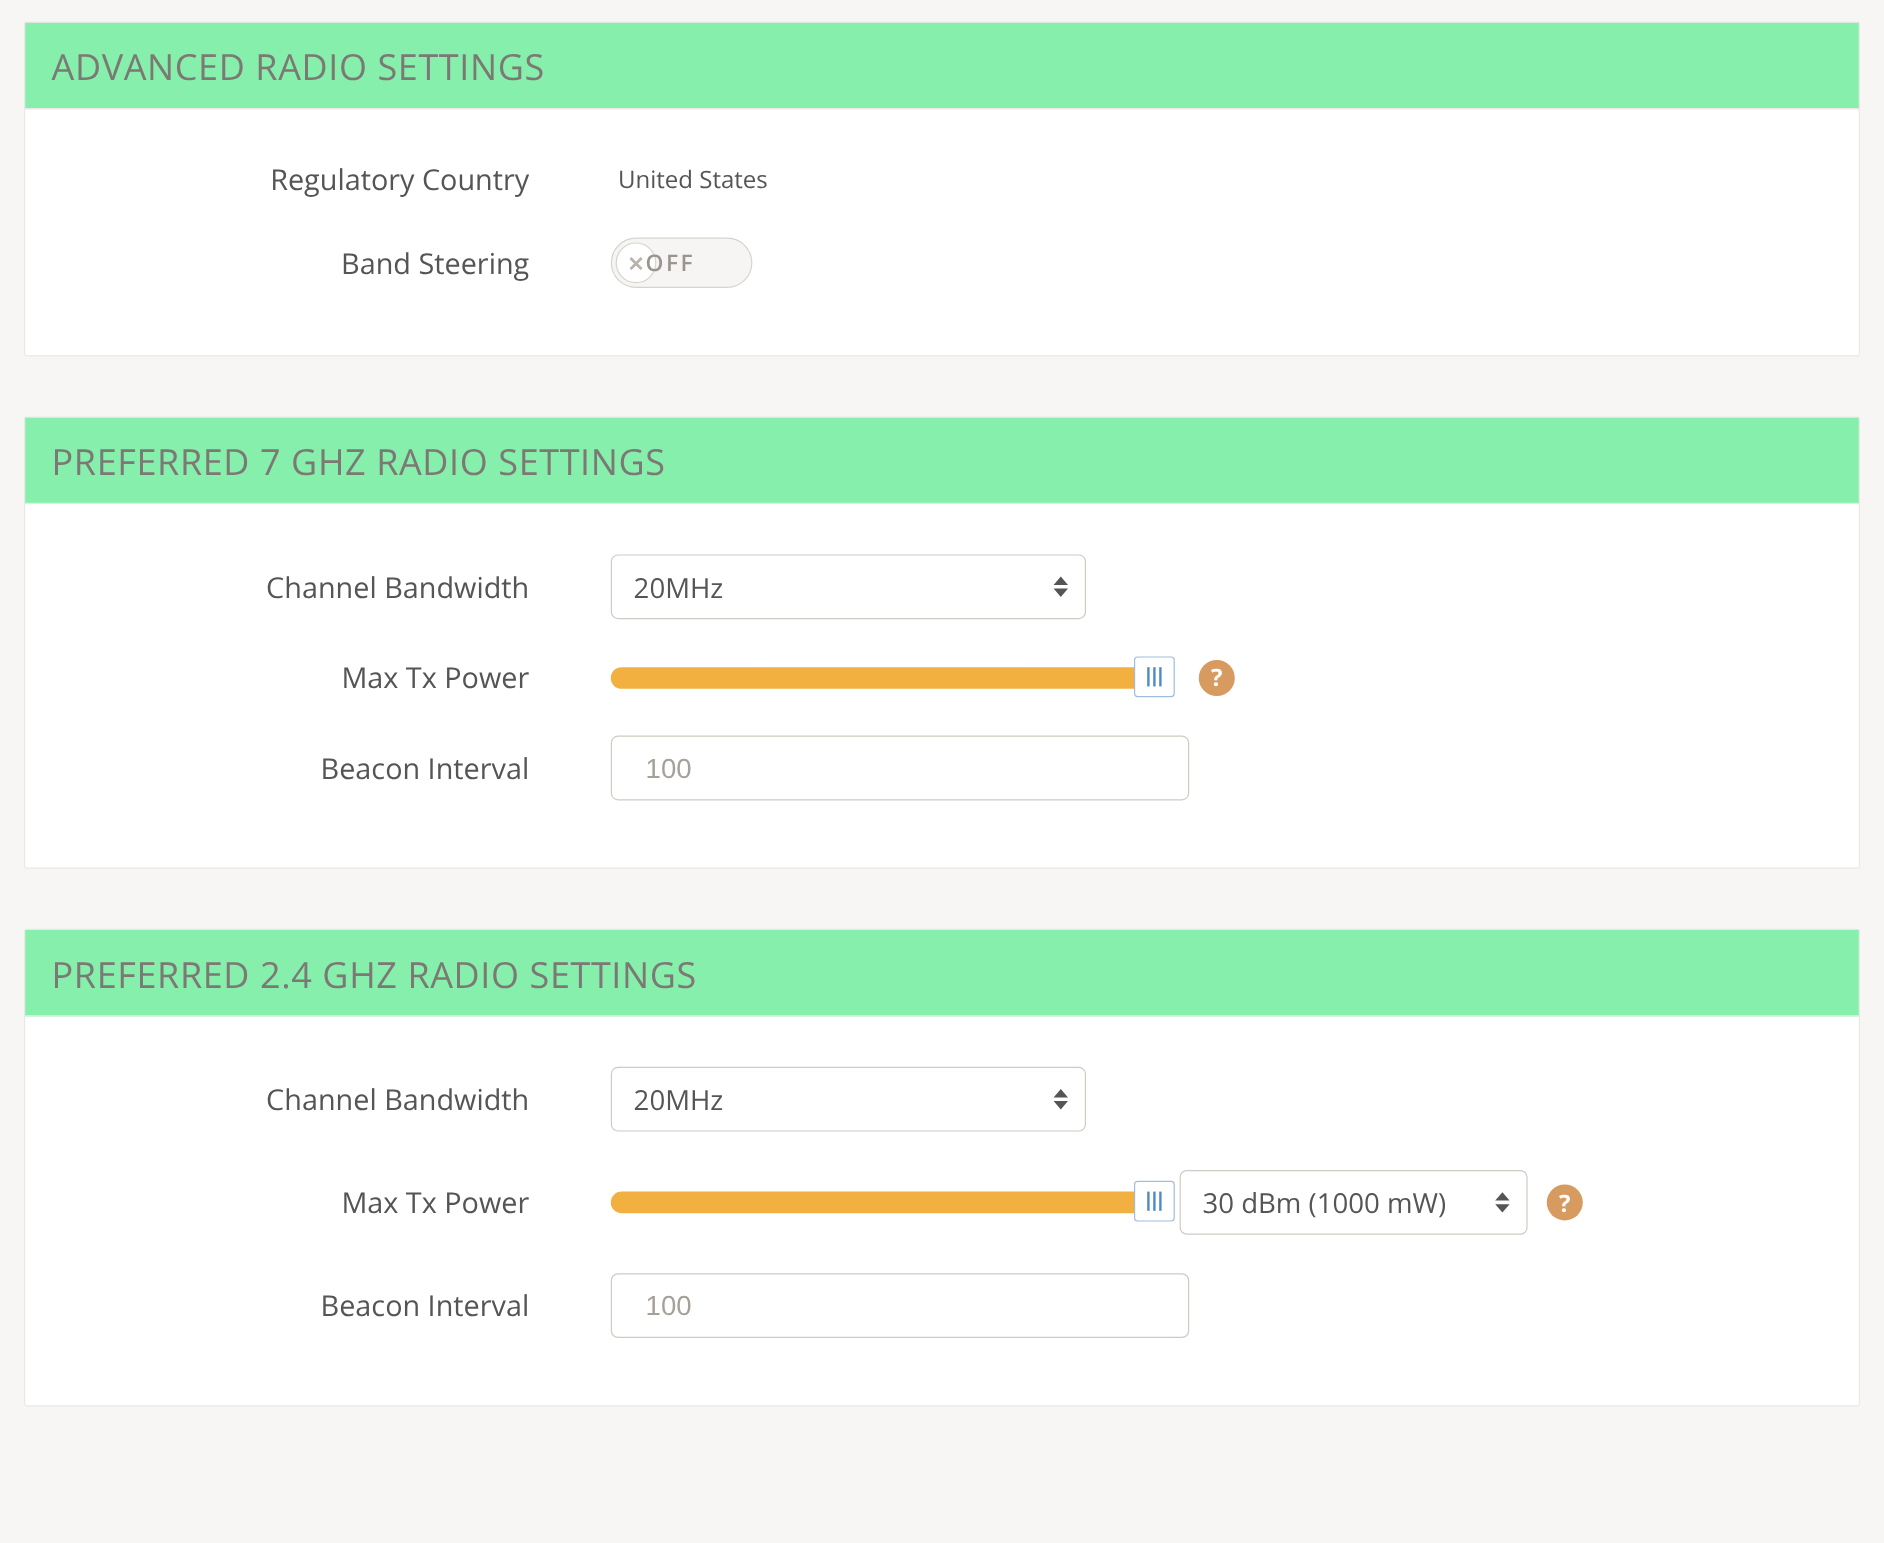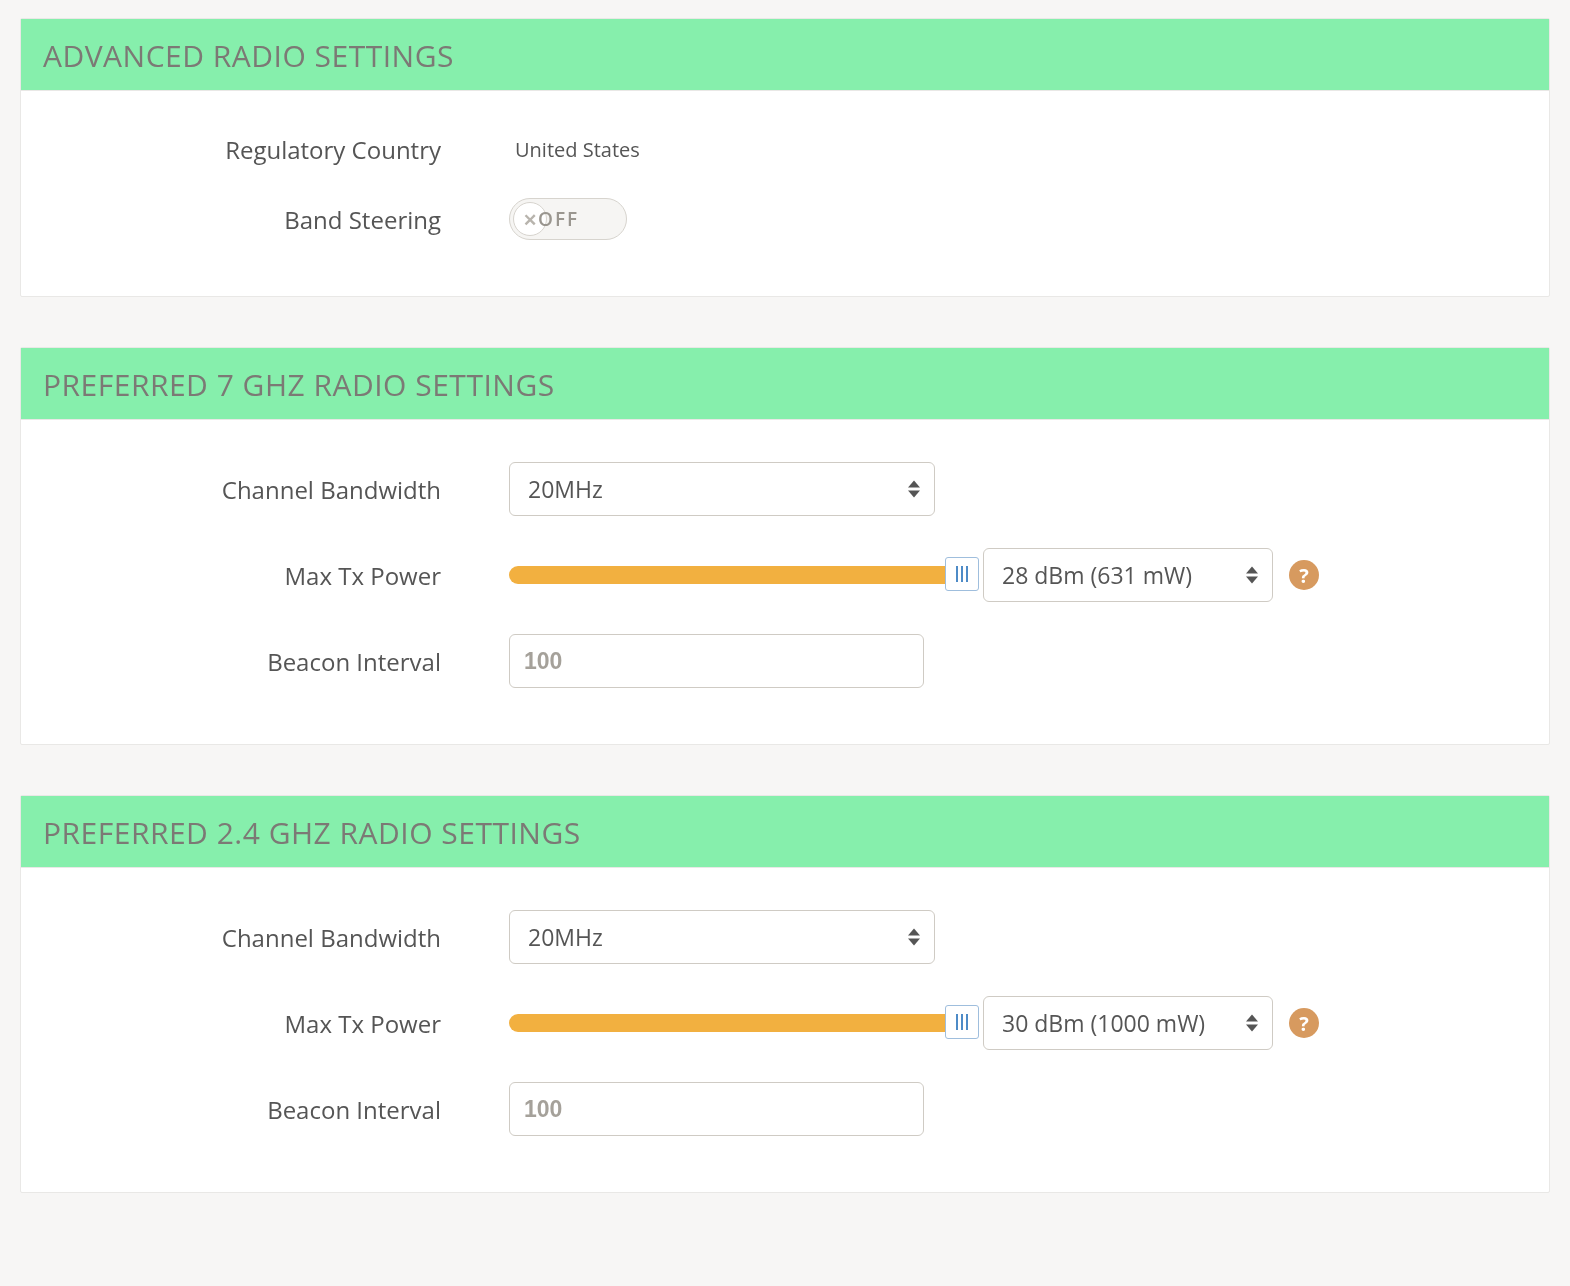--- a/index.html
+++ b/index.html
@@ -85,21 +85,21 @@
     left: 28px;
     font-size: 19px;
     letter-spacing: 2px;
     color: #9a968f;
     font-weight: 600;
   }
 
   
   .select {
     position: relative;
-    width: 426px;
+    width: 396px;
     height: 54px;
     background: #fff;
     border: 1px solid #cfcbc4;
     border-radius: 6px;
     display: flex;
     align-items: center;
     padding: 0 44px 0 18px;
     font-size: 23px;
     color: #555;
     cursor: pointer;
@@ -174,29 +174,28 @@
     font-weight: 700;
     display: flex;
     align-items: center;
     justify-content: center;
     margin-left: 16px;
     cursor: pointer;
   }
 
   
   .text-input {
-    width: 415px;
+    width: 482px;
     height: 54px;
     background: #fff;
     border: 1px solid #cfcbc4;
     border-radius: 6px;
-    padding: 0 14px;
+    padding: 0 28px;
     font-size: 23px;
     color: #a5a19a;
-    font-weight: bold;
   }
 </style>
 </head>
 <body>
 
 <div class="page">
 
   <div class="panel">
     <div class="panel-header">
       <div class="panel-title">ADVANCED RADIO SETTINGS</div>
@@ -245,27 +244,20 @@
           <div class="slider">
             <div class="slider-track"></div>
             <div class="slider-handle">
               <span class="grip">
                   <span></span>
                   <span></span>
                   <span></span>
                 </span>
             </div>
           </div>
-          <div class="select small">
-            <span>28 dBm (631 mW)</span>
-            <span class="select-caret">
-              <span class="caret-up"></span>
-                <span class="caret-down"></span>
-            </span>
-          </div>
           <div class="help">
               <span>?</span>
             </div>
         </div>
       </div>
       <div class="form-row">
         <div class="label-col">Beacon Interval</div>
         <div class="field-col">
           <input class="text-input" type="text" value="100" style="">
         </div>

